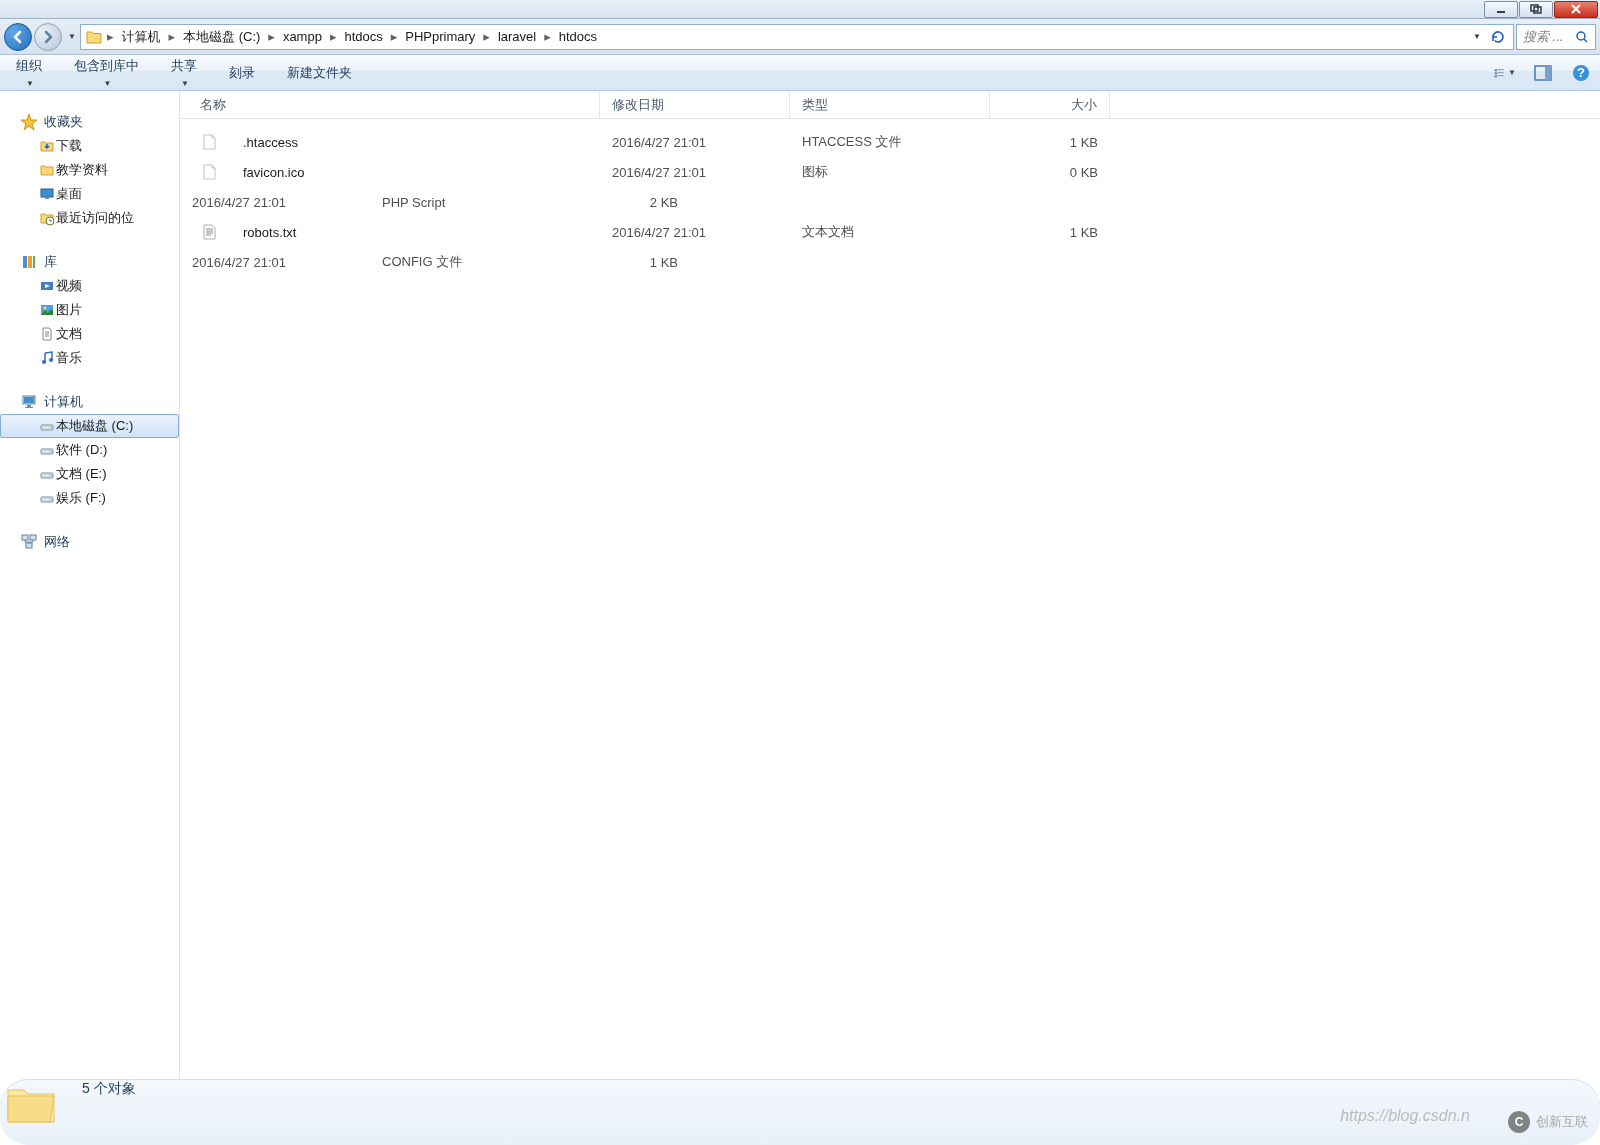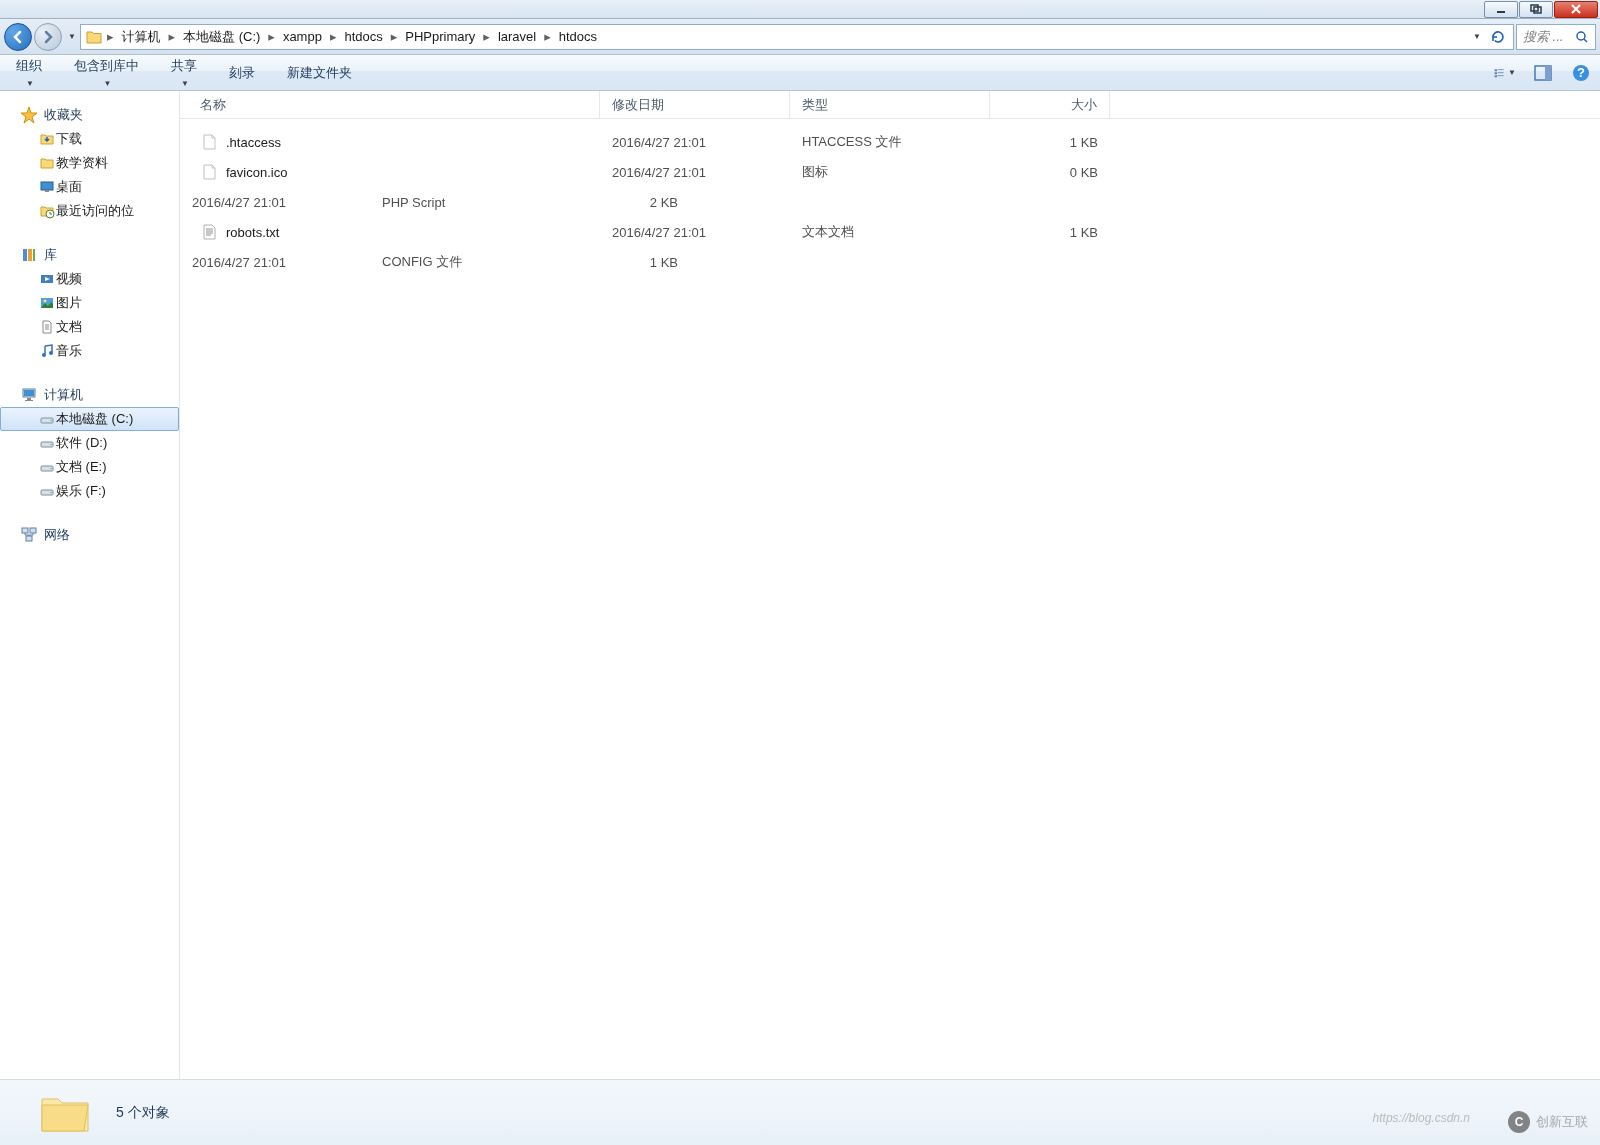--- a/index.html
+++ b/index.html
@@ -29,52 +29,52 @@
 
 .toolbar { height: 36px; background: linear-gradient(to bottom, #f8fbfe 0%, #eaf2fa 45%, #dde9f5 46%, #d9e6f4 100%); border-bottom: 1px solid #b4c6da; display: flex; align-items: center; padding: 0 8px; gap: 16px; }
 .tbitem { color: #1e395b; padding: 4px 8px; cursor: pointer; display: flex; align-items: center; gap: 4px; flex-direction: column; }
 .tb-spacer { flex: 1; }
 .tbicon { width: 22px; height: 22px; display: flex; align-items: center; justify-content: center; cursor: pointer; }
 
 
 .mainarea { display: flex; height: calc(100% - 19px - 36px - 36px - 66px); }
 
 
-.sidebar { width: 180px; background: #fff; border-right: 1px solid #e0e6ec; padding: 12px 0; overflow-y: auto; }
+.sidebar { width: 180px; background: #fff; border-right: 1px solid #e0e6ec; padding: 19px 0; overflow-y: auto; }
 .navgroup { margin-bottom: 20px; }
 .navhead { display: flex; align-items: center; gap: 6px; padding: 3px 6px 3px 20px; color: #1e395b; cursor: pointer; }
 .navitem { display: flex; align-items: center; padding: 3px 6px 3px 38px; color: #1a1a1a; cursor: pointer; white-space: nowrap; }
 .navitem.selected { background: linear-gradient(to bottom, #ebf3fd, #cfe3f8); border: 1px solid #84acdd; border-radius: 2px; padding: 2px 5px 2px 37px; }
 .sicon { width: 18px; height: 18px; display: inline-flex; align-items: center; justify-content: center; }
 
 
 .filelist { flex: 1; display: flex; flex-direction: column; }
 .colheaders { height: 28px; display: flex; align-items: flex-end; border-bottom: 1px solid #e6e6e6; color: #4a5a6a; }
 .col { padding: 0 12px; border-right: 1px solid #e8e8e8; height: 100%; display: flex; align-items: center; cursor: pointer; }
 .col-name { width: 420px; padding-left: 20px; }
 .col-date { width: 190px; }
 .col-type { width: 200px; }
 .col-size { width: 120px; justify-content: flex-end; }
 .files { flex: 1; padding-top: 8px; }
 .filerow { display: flex; align-items: center; height: 30px; cursor: pointer; }
 .fcell { padding: 0 12px; color: #1a1a1a; }
-.fcell.name { width: 420px; padding-left: 20px; display: flex; align-items: center; gap: 8px; }
+.fcell.name { width: 420px; padding-left: 20px; display: flex; align-items: center; gap: 25px; }
 .fcell.date { width: 190px; color: #505050; }
 .fcell.type { width: 200px; color: #505050; }
 .fcell.size { width: 120px; text-align: right; color: #505050; }
 .ficon { width: 18px; height: 18px; }
 
 
-.statusbar { height: 66px; background: linear-gradient(to bottom, #f4f8fc, #e8f0f8); border-top: 1px solid #d0dce8; display: flex; align-items: center; padding: 0 38px; gap: 24px; }
+.statusbar { height: 66px; background: linear-gradient(to bottom, #f4f8fc, #e8f0f8); border-top: 1px solid #d0dce8; display: flex; align-items: flex-start; padding: 0 4px; gap: 24px; border-radius: 28px; }
 .statfolder { width: 54px; height: 48px; }
 .stattext { color: #1e395b; font-size: 14px; }
 
 .watermark { position: absolute; right: 12px; bottom: 12px; color: #888; font-size: 14px; display: flex; align-items: center; gap: 6px; opacity: 0.7; }
 .wm-badge { width: 22px; height: 22px; border-radius: 50%; background: #555; color: #fff; display: flex; align-items: center; justify-content: center; font-weight: bold; font-size: 12px; }
-.wm-url { position: absolute; right: 130px; bottom: 20px; color: #bbb; font-size: 12px; font-style: italic; }
+.wm-url { position: absolute; right: 130px; bottom: 20px; color: #bbb; font-size: 16px; font-style: italic; }
 
 .dd-arrow { font-size: 8px; color: #404040; margin-left: 2px; }
 </style>
 </head>
 <body>
 
 <div class="titlebar">
   <div class="winbtn">
       <svg viewBox="0 0 12 10">
         <rect x="2" y="7" width="8" height="2" fill="#2a3a4a"></rect>

